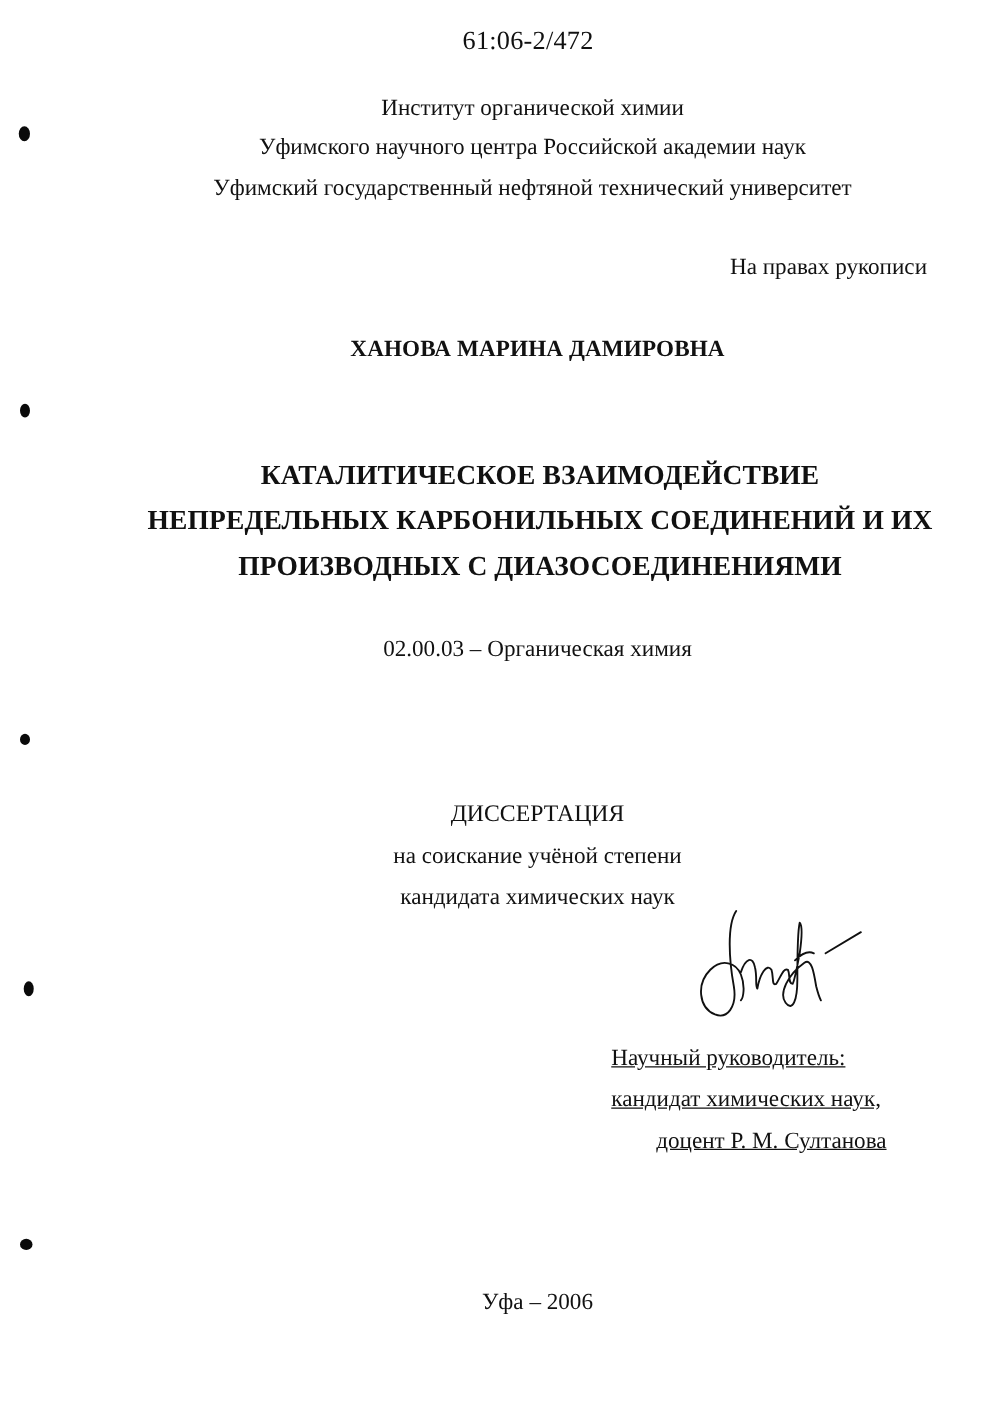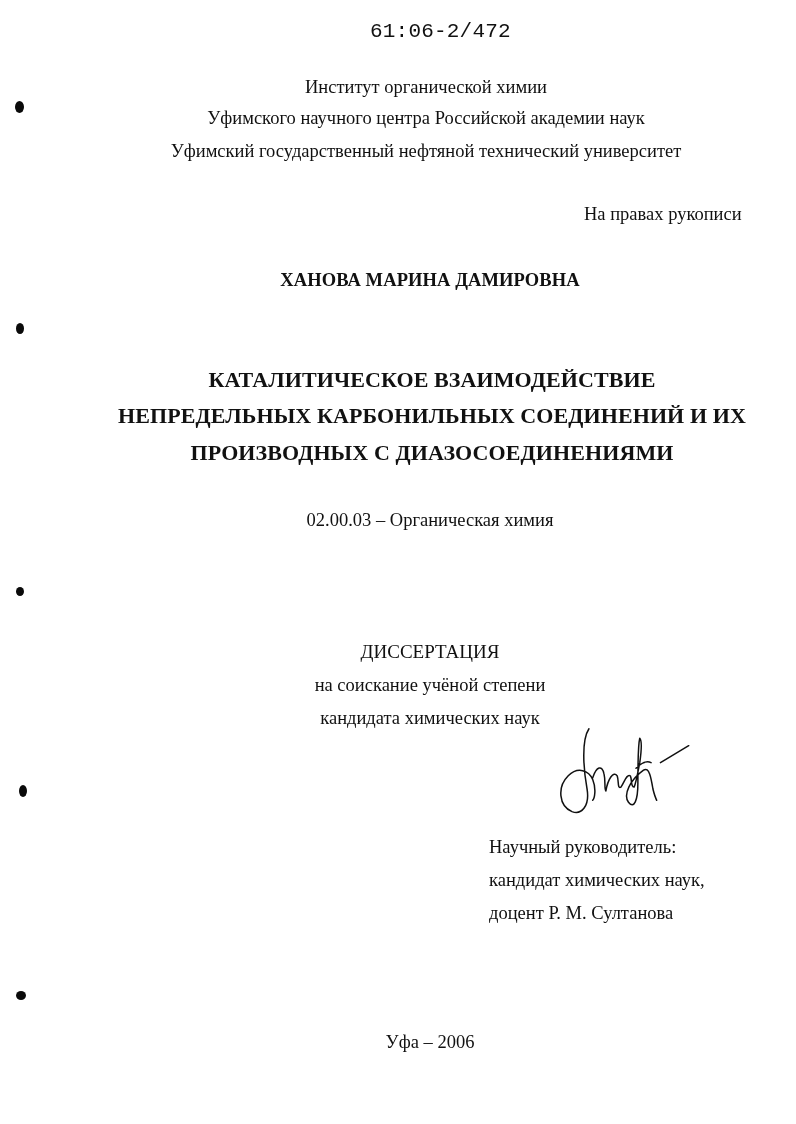--- a/index.html
+++ b/index.html
@@ -19,21 +19,21 @@
     position: absolute;
     left: 0;
     width: 796px;
     text-align: center;
     white-space: nowrap;
   }
   .catalog {
     position: absolute;
     left: 370px;
     top: 20px;
-    font-family: Liberation Mono, monospace;
+    font-family: Liberation Serif, serif;
     font-size: 21px;
     color: #111;
     letter-spacing: 0.2px;
   }
   .inst {
     font-size: 18.5px;
   }
   .rights {
     position: absolute;
     left: 584px;
@@ -59,20 +59,21 @@
     font-size: 19px;
   }
   .diss-sub {
     font-size: 18.5px;
   }
   .advisor {
     position: absolute;
     left: 489px;
     font-size: 18.5px;
     white-space: nowrap;
+    text-decoration: underline;
   }
   .city {
     font-size: 18.5px;
   }
   .hole {
     position: absolute;
     background: #0a0a0a;
     border-radius: 50%;
   }
   .signature {
@@ -116,15 +117,15 @@
   <path d="M52,8 C44,20 46,50 50,72 C53,90 44,100 34,96 C20,90 18,70 30,58 C40,48 52,52 56,62 C60,72 58,82 56,84
            M56,60 C60,48 66,46 68,56 C70,64 68,72 70,74 C72,62 78,52 82,58 C84,64 82,72 86,70 C90,64 92,56 96,58
            C98,62 96,70 100,70 C102,66 104,54 106,44 C108,30 108,20 106,18 C104,26 104,50 104,66 C104,84 100,94 94,86
            C88,78 96,62 110,52 C116,48 118,60 120,72 C122,80 124,84 124,84
            M102,50 C108,44 114,42 118,44
            M128,44 L158,26" fill="none" stroke="#111" stroke-width="1.6" stroke-linecap="round" stroke-linejoin="round"></path>
 </svg>
 
 <div class="advisor" style="top:837px;">Научный руководитель:</div>
 <div class="advisor" style="top:870px;">кандидат химических наук,</div>
-<div class="advisor" style="top:903px;">доцент Р. М. Султанова</div>
+<div class="advisor" style="top:903px;margin-left:36px;">доцент Р. М. Султанова</div>
 
 <div class="center-line city" style="top:1032px; left:32px;">Уфа – 2006</div>
 
 </body></html>

